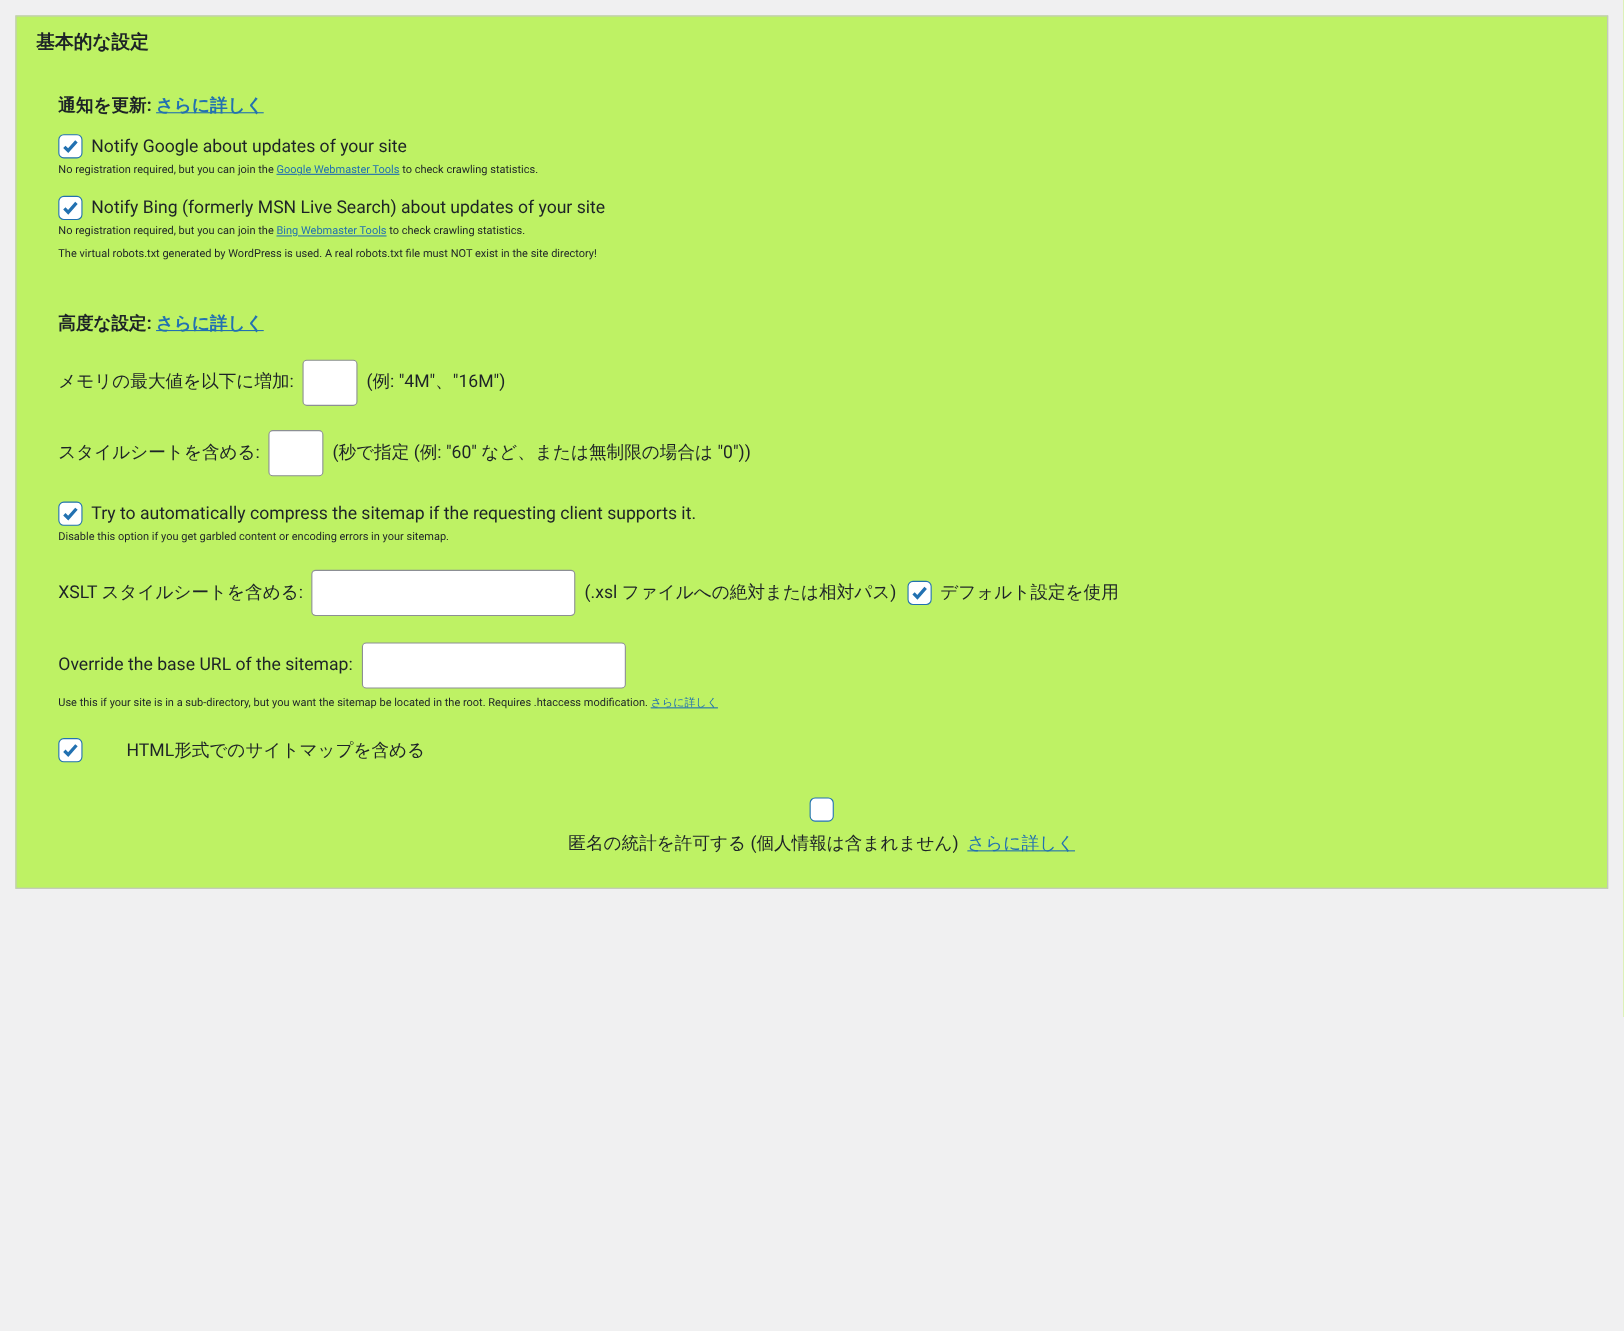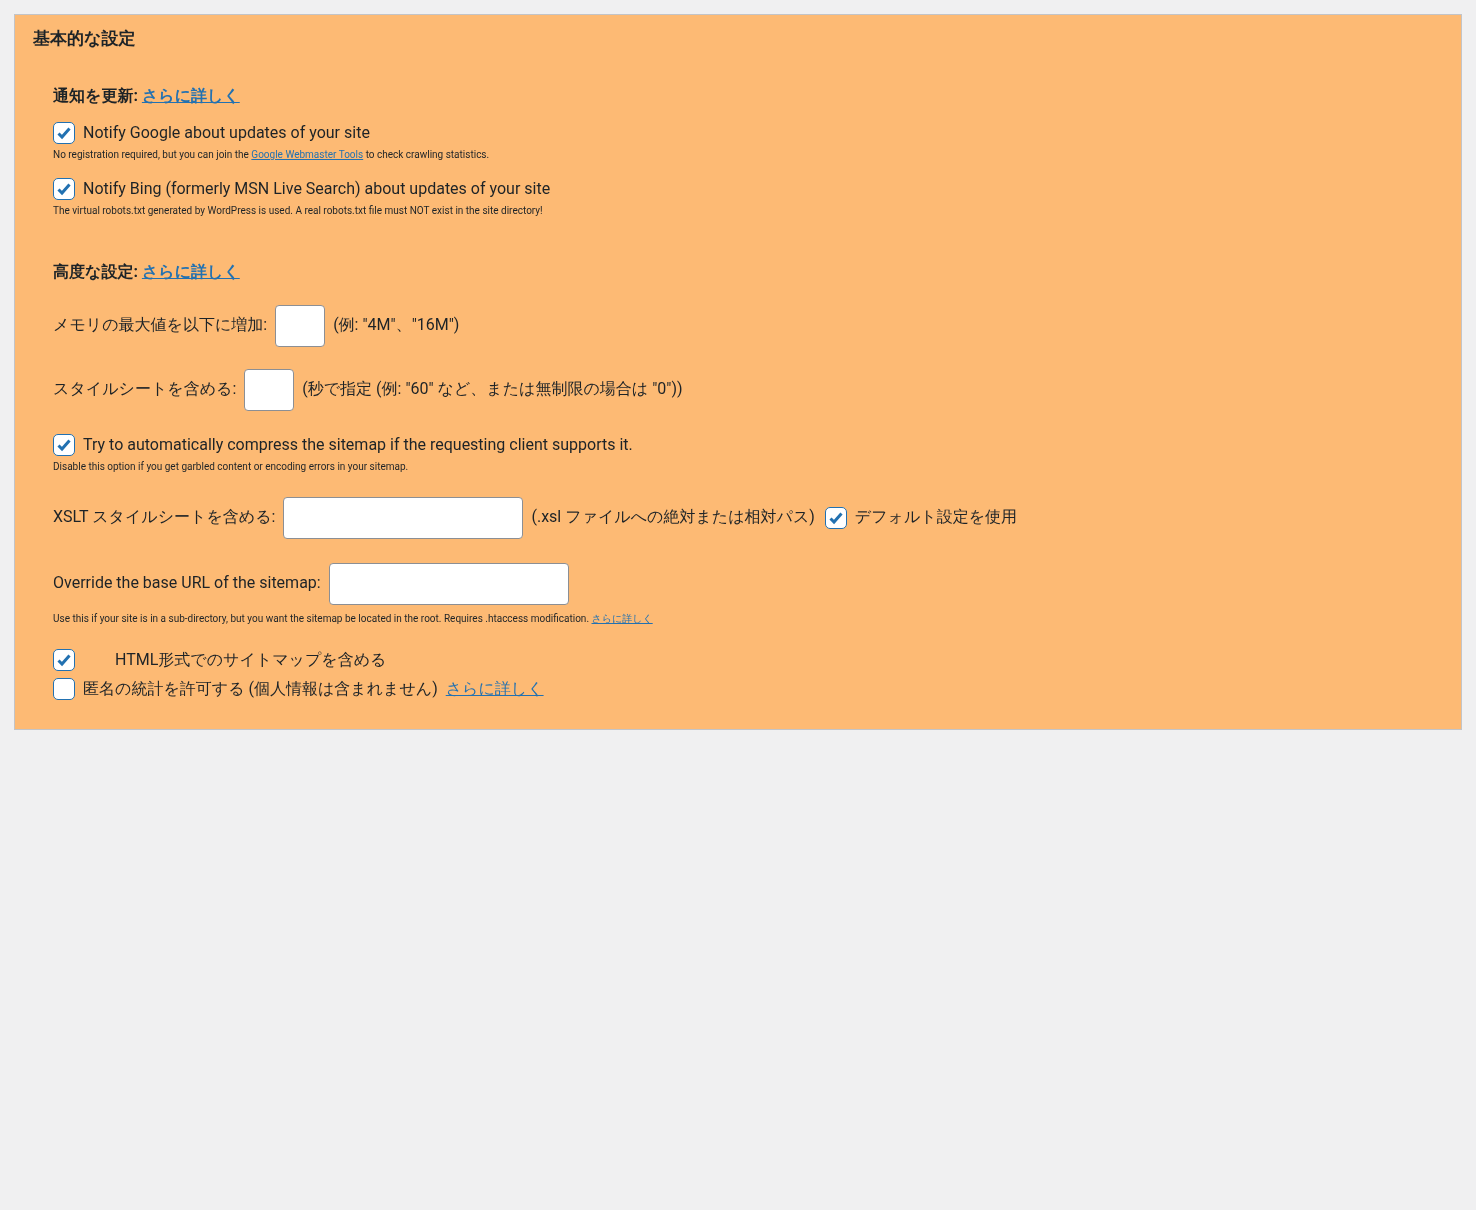--- a/index.html
+++ b/index.html
@@ -8,21 +8,21 @@
       padding: 0;
     }
     body {
       font-family: -apple-system, BlinkMacSystemFont, "Segoe UI", Roboto, "Helvetica Neue", Arial, sans-serif;
       background: #f0f0f1;
       padding: 14px;
       font-size: 15px;
       color: #1d2327;
     }
     .panel {
-      background: #fdba74;
+      background: #bef264;
       border: 1px solid #c3c4c7;
       padding: 0;
     }
     .panel-header {
       padding: 12px 18px 8px 18px;
     }
     .panel-title {
       font-size: 17px;
       font-weight: 700;
       color: #1d2327;
@@ -156,20 +156,23 @@
     </div>
 
     <div class="checkbox-row">
       <span class="checkbox checked">
         <svg viewBox="0 0 16 16">
             <polyline points="2.5,8.5 6,12 13.5,3.5"></polyline>
           </svg>
       </span>
       <span class="cb-label">Notify Bing (formerly MSN Live Search) about updates of your site</span>
     </div>
+    <div class="description">
+      <span>No registration required, but you can join the </span><a href="#">Bing Webmaster Tools</a><span> to check crawling statistics.</span>
+    </div>
 
     <div class="description">The virtual robots.txt generated by WordPress is used. A real robots.txt file must NOT exist in the site directory!</div>
 
     <div class="section-heading">
       <span>高度な設定:</span>
       <a href="#">さらに詳しく</a>
     </div>
 
     <div class="field-row">
       <span>メモリの最大値を以下に増加:</span><input type="text" class="small" value="" style=""><span class="suffix">(例: "4M"、"16M")</span>
@@ -208,21 +211,21 @@
 
     <div class="checkbox-row" style="margin-top:22px;gap:40px;">
       <span class="checkbox checked">
         <svg viewBox="0 0 16 16">
             <polyline points="2.5,8.5 6,12 13.5,3.5"></polyline>
           </svg>
       </span>
       <span class="cb-label">HTML形式でのサイトマップを含める</span>
     </div>
 
-    <div class="checkbox-row" style="margin-top:5px;">
+    <div class="checkbox-row" style="margin-top:31px;flex-direction:column;">
       <span class="checkbox">
         
       </span>
       <span class="cb-label">
         <span>匿名の統計を許可する (個人情報は含まれません)</span>&nbsp;&nbsp;<a href="#">さらに詳しく</a>
       </span>
     </div>
 
   </div>
 </div>

